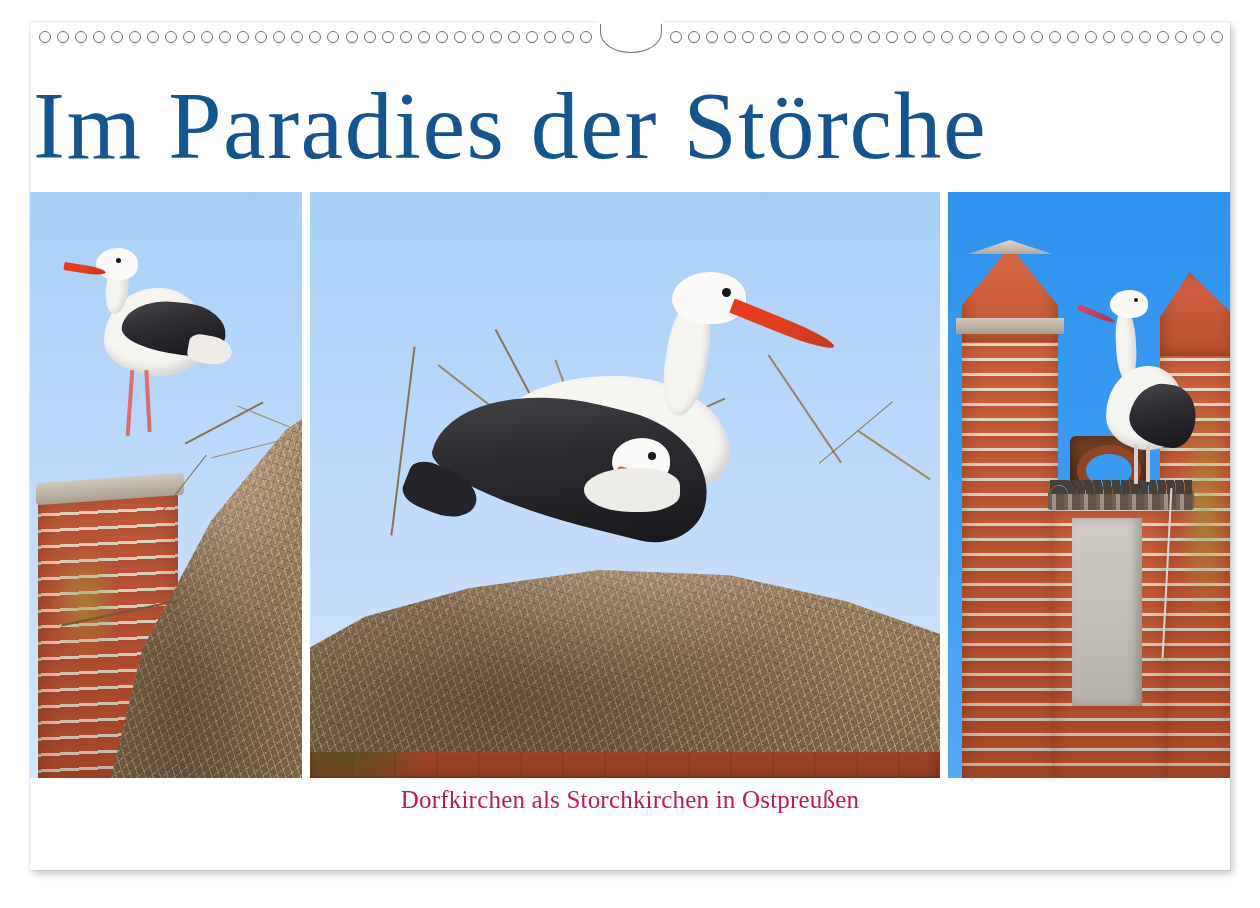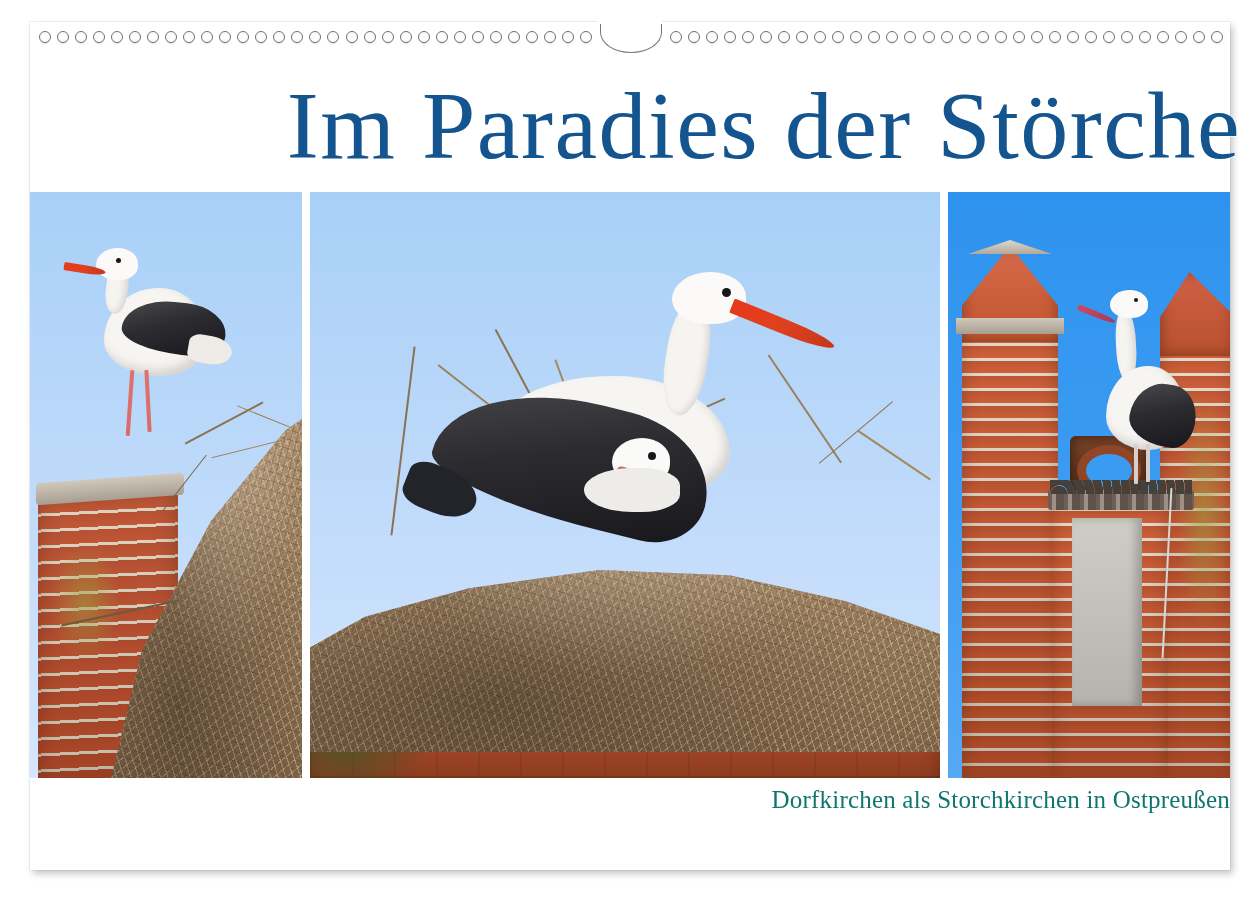--- a/index.html
+++ b/index.html
@@ -57,24 +57,24 @@
   #hang-hole-mask {
     position: absolute;
     left: 568px; top: -4px;
     width: 64px; height: 6px;
     background: #ffffff;
   }
 
   
   #title-block {
     position: absolute;
-    left: 11px;
+    left: 3px;
     top: 56px;
     width: 1200px;
-    text-align: right;
+    text-align: left;
   }
   #main-title {
     color: #14558f;
     font-family: "Liberation Serif", serif;
     font-size: 96px;
     line-height: 1.0;
     font-weight: 400;
     letter-spacing: 1.5px;
     white-space: nowrap;
     text-shadow: 0 1px 0 rgba(255,255,255,0.6);
@@ -208,27 +208,26 @@
 
   
   #caption-block {
     position: absolute;
     left: 0;
     top: 762px;
     width: 1200px;
     text-align: center;
   }
   #subtitle {
-    color: #0f766e;
+    color: #be185d;
     font-family: "Liberation Serif", serif;
     font-size: 25px;
     line-height: 1.25;
     letter-spacing: 0.2px;
     white-space: nowrap;
-    text-align: right;
   }
   #year {
     color: #13507f;
     font-family: "Liberation Serif", serif;
     font-size: 44px;
     line-height: 1.22;
     letter-spacing: 1px;
     margin-top: 2px;
   }
 </style>

